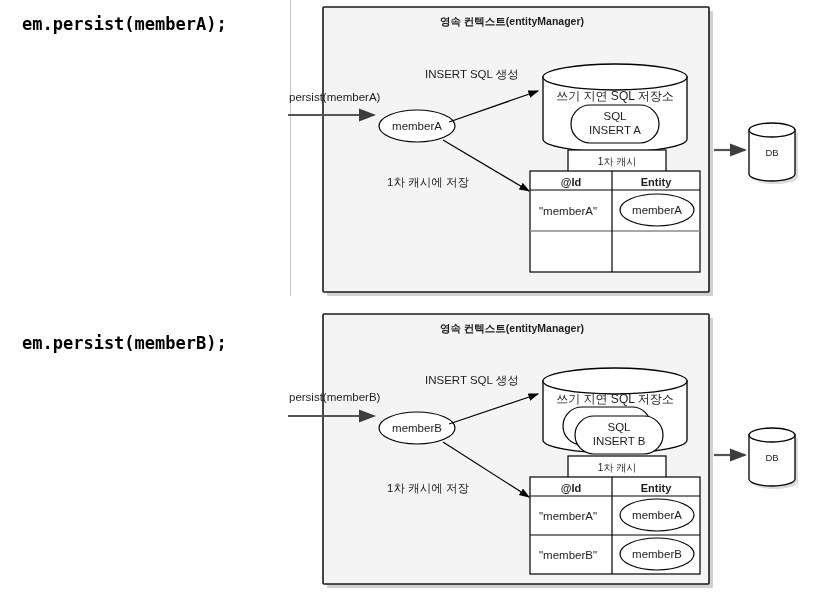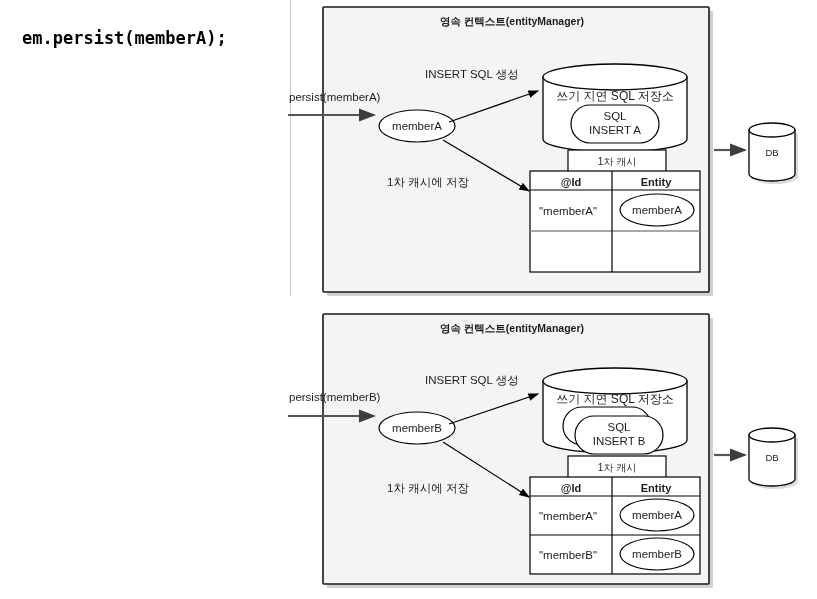--- a/index.html
+++ b/index.html
@@ -11,21 +11,21 @@
   #stage{position:relative;width:817px;height:599px;}
   .code-label{
     position:absolute;
     font-family:"DejaVu Sans Mono", monospace;
     font-weight:bold;
     font-size:17px;
     color:#000000;
     letter-spacing:0px;
     white-space:nowrap;
   }
-  #code-a{left:22px;top:28px;}
+  #code-a{left:22px;top:14px;}
   #code-b{left:22px;top:333px;}
   .divider{
     position:absolute;left:290px;top:0px;width:1px;height:296px;
     background:#c8c8c8;
   }
   svg{position:absolute;left:0;top:0;}
   .panel-rect{fill:#f4f4f4;stroke:#1a1a1a;stroke-width:1.6;}
   .panel-shadow{fill:#b9b9b9;opacity:.65;}
   .wht{fill:#ffffff;stroke:#000000;stroke-width:1.2;}
   .cyl{fill:#ffffff;stroke:#000000;stroke-width:1.3;}
@@ -43,20 +43,21 @@
   .shadow-soft{fill:#bdbdbd;opacity:.55;}
 </style>
 </head>
 <body>
 
 <div id="stage">
 
   <div class="divider"></div>
 
   <div class="code-label" id="code-a">em.persist(memberA);</div>
+  <div class="code-label" id="code-b">em.persist(memberB);</div>
 
   <svg width="817" height="599" viewBox="0 0 817 599">
     <defs>
       <marker id="ah-blk" markerWidth="9" markerHeight="9" refX="8" refY="3.2" orient="auto">
         <path d="M0,0 L9,3.2 L0,6.4 z" fill="#000000"></path>
       </marker>
       <marker id="ah-gry" markerWidth="8" markerHeight="8" refX="7" refY="3" orient="auto">
         <path d="M0,0 L8,3 L0,6 z" fill="#3d3d3d"></path>
       </marker>
     </defs>

